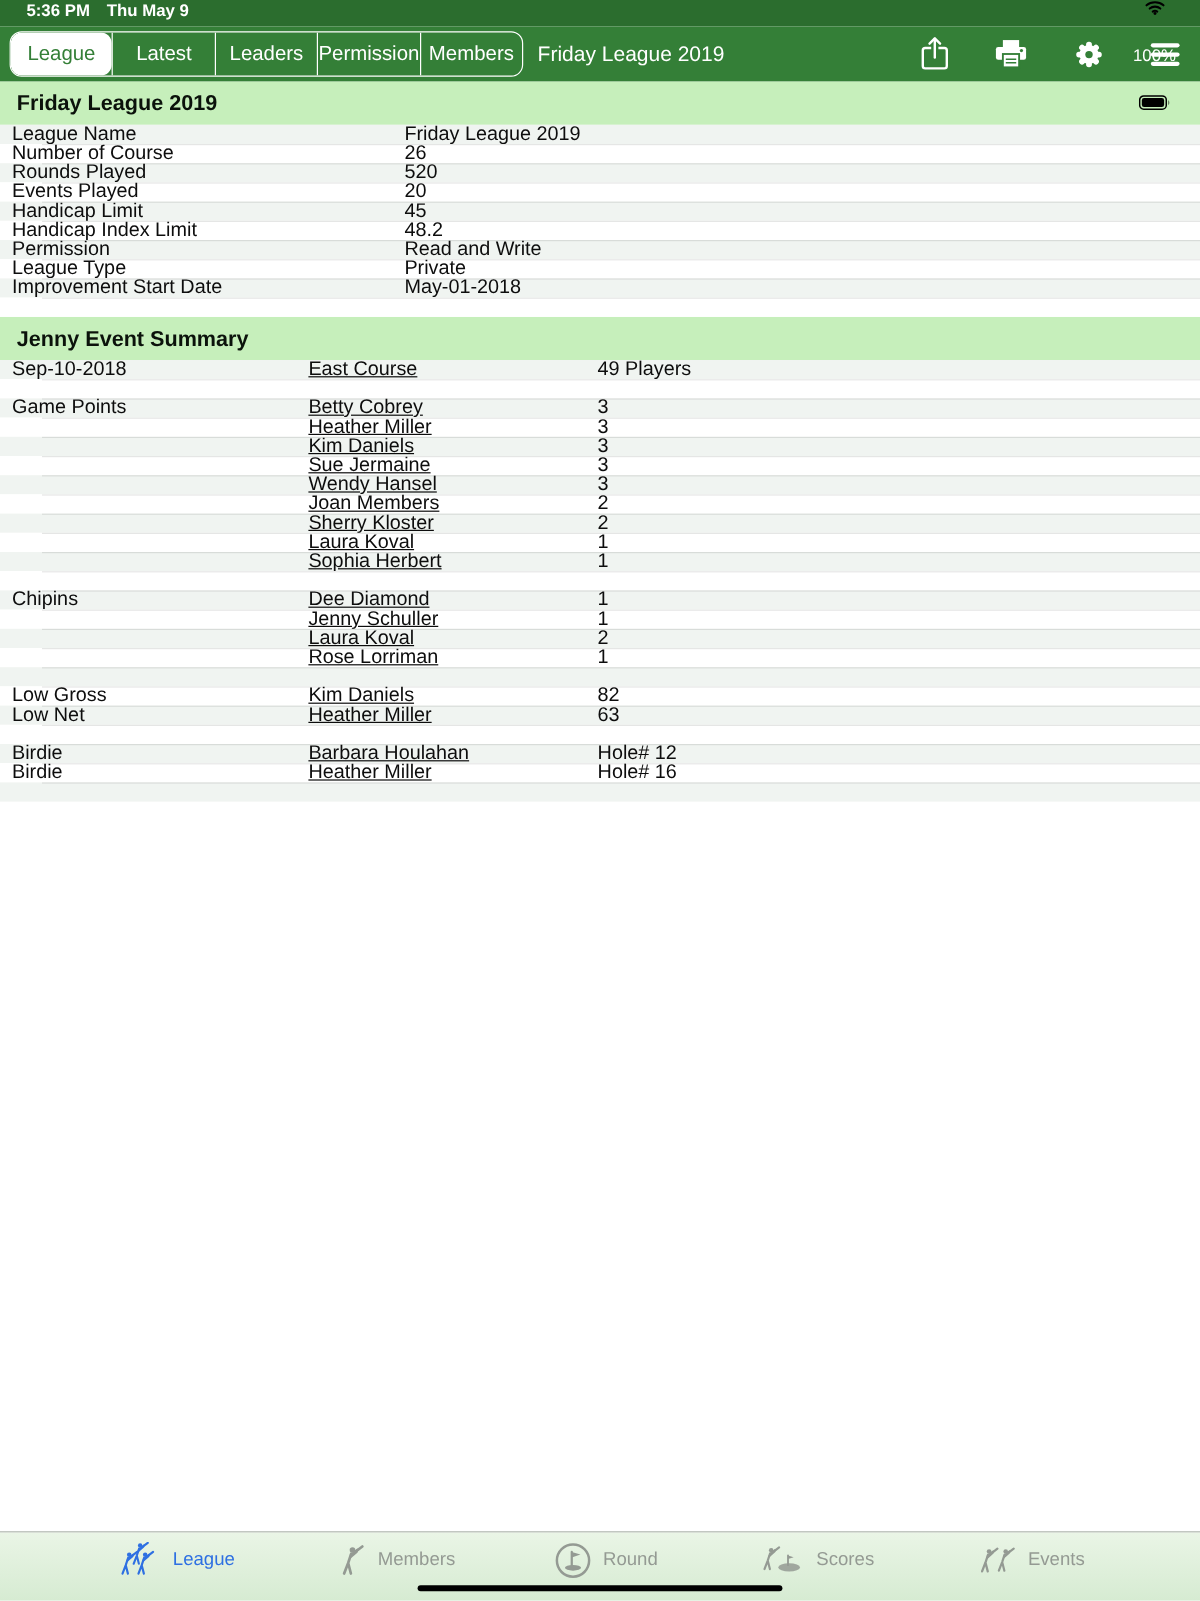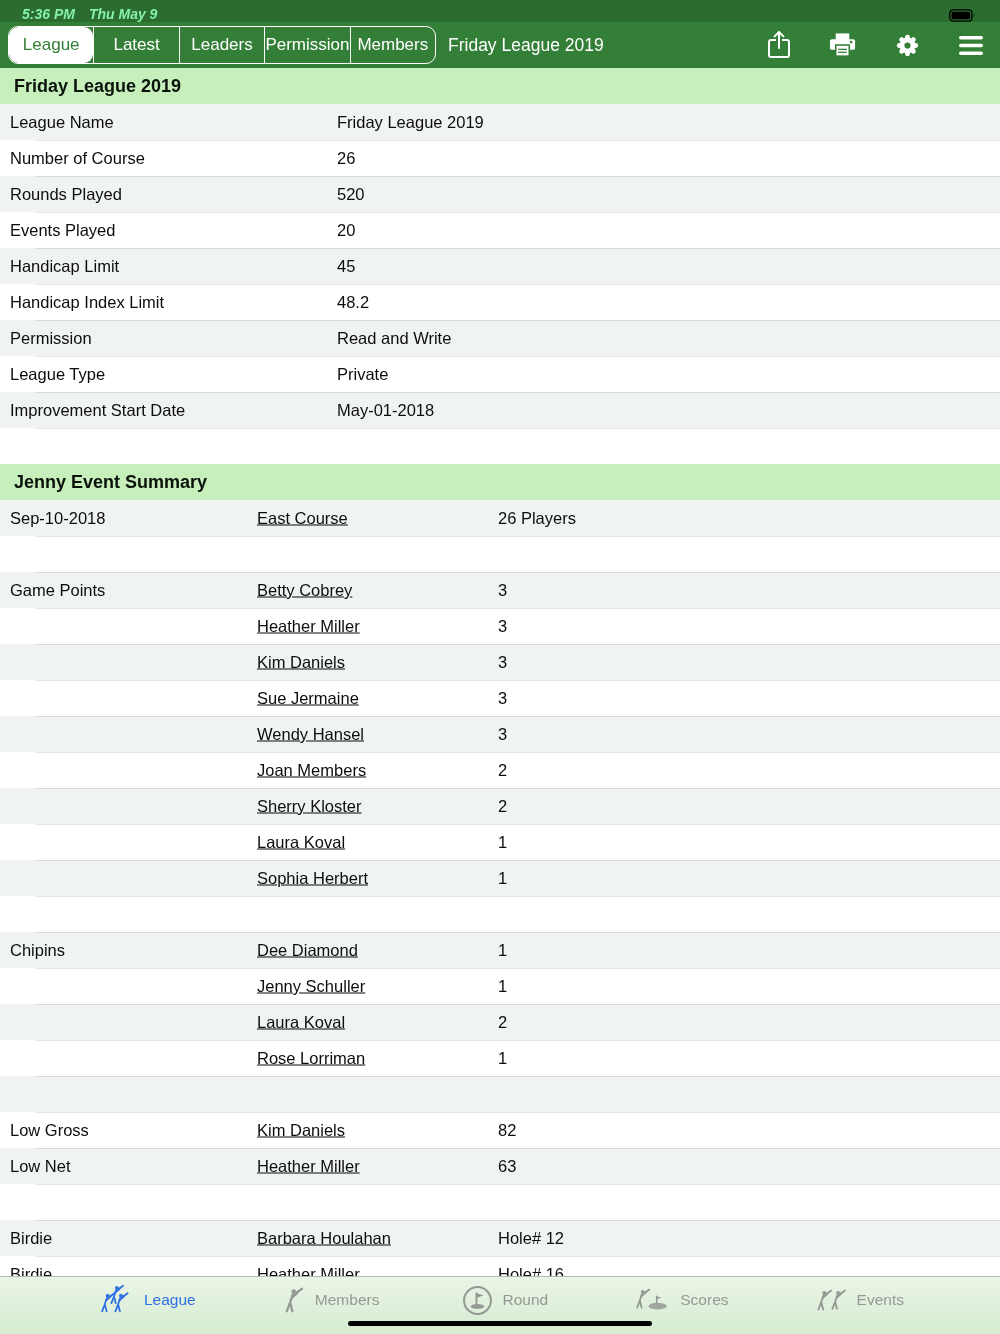--- a/index.html
+++ b/index.html
@@ -3,23 +3,23 @@
 <meta charset="utf-8">
 <style>
   html,body{margin:0;padding:0;}
   body{
     width:1000px;height:1334px;position:relative;overflow:hidden;
     font-family:"Liberation Sans","DejaVu Sans",sans-serif;
     background:#ffffff;color:#0d0d0d;
   }
   
   .status-bar{
-    height:22px;background:#2b6d2e;display:flex;align-items:flex-end;
-    justify-content:space-between;padding:0 20px 0 22px;color:#86efac;
-    font-size:14px;font-weight:700;font-style:italic;
+    height:22px;background:#2b6d2e;display:flex;align-items:flex-start;
+    justify-content:space-between;padding:0 20px 0 22px;color:#ffffff;
+    font-size:14px;font-weight:700;
   }
   .status-left{display:flex;gap:14px;align-items:center;}
   .status-right{display:flex;gap:25px;align-items:center;font-weight:400;flex-direction:column;}
   .status-right .pct{font-size:14px;font-weight:400;}
   
   .navbar{
     height:46px;background:#347f37;display:flex;align-items:center;
   }
   .seg-control{
     margin-left:8px;width:428px;height:38px;box-sizing:border-box;
@@ -34,21 +34,21 @@
   .seg.selected{background:#fff;color:#347f37;border-radius:9px;}
   .nav-title{color:#fff;font-size:17.5px;margin-left:12px;white-space:nowrap;}
   .nav-icons{margin-left:auto;margin-right:16px;display:flex;gap:36px;align-items:center;}
   .nav-icons .nicon{display:flex;align-items:center;justify-content:center;cursor:pointer;}
   
   .sec-header{
     height:36px;background:#c6efbb;display:flex;align-items:center;
     padding-left:14px;font-size:18px;font-weight:700;color:#0b120b;
   }
   
-  .t-row{position:relative;height:36px;background:#fff;}
+  .t-row{position:relative;height:16px;background:#fff;}
   .t-row:nth-child(odd){background:#f0f4f1;}
   .t-row + .t-row::before{
     content:"";position:absolute;top:0;left:35px;right:0;height:1px;
     background:rgba(70,80,70,0.14);
   }
   .cell{
     position:absolute;top:50%;transform:translateY(-50%);
     font-size:16.5px;color:#0d0d0d;white-space:nowrap;
   }
   .c1{left:10px;}
@@ -230,21 +230,21 @@
     </div>
 </section>
 
 <section>
   <div class="sec-header">Jenny Event Summary</div>
   <div>
 
       <div class="t-row">
         <span class="cell c1">Sep-10-2018</span>
         <span class="cell c2">East Course</span>
-        <span class="cell c3">26 Players</span>
+        <span class="cell c3">49 Players</span>
       </div>
 
       <div class="t-row">
         <span class="cell c1"></span>
         <span class="cell c2"></span>
         <span class="cell c3"></span>
       </div>
 
       <div class="t-row">
         <span class="cell c1">Game Points</span>

